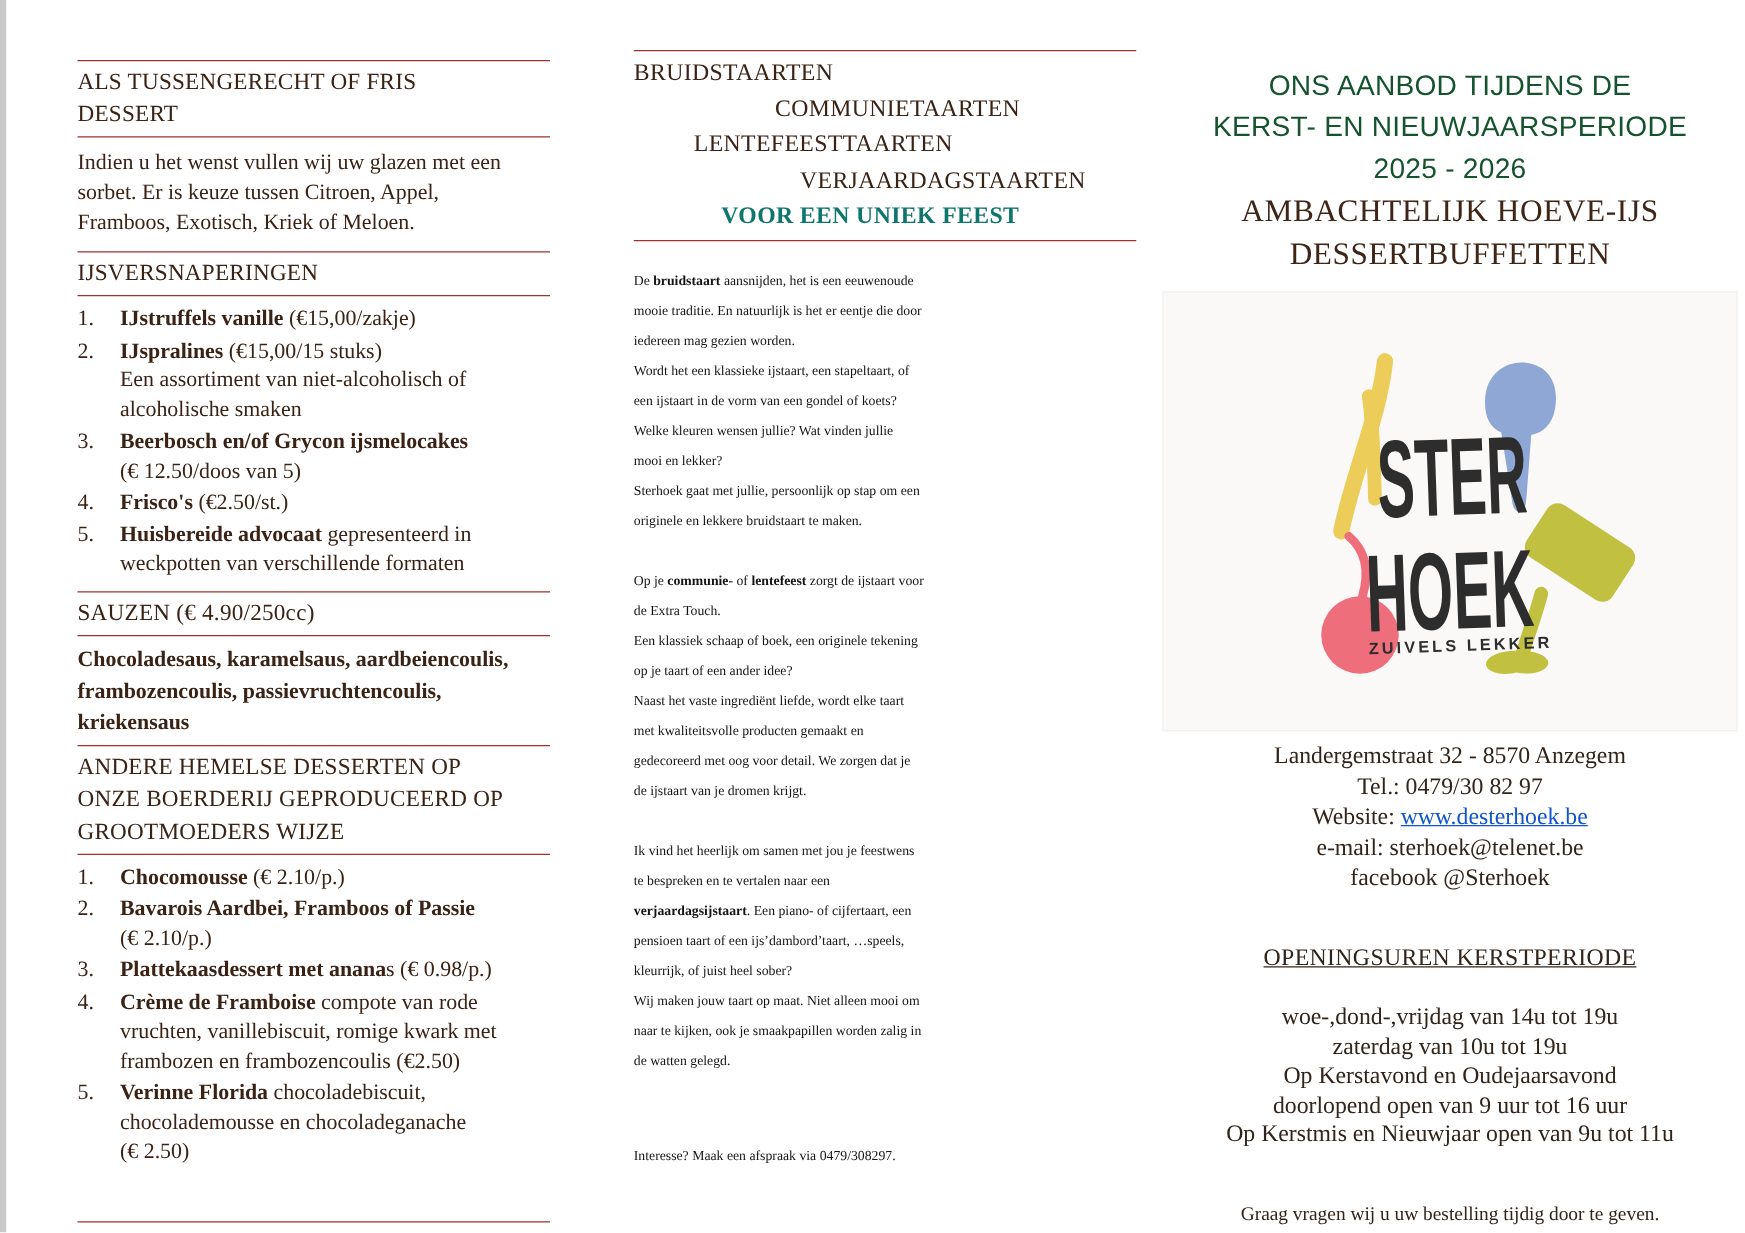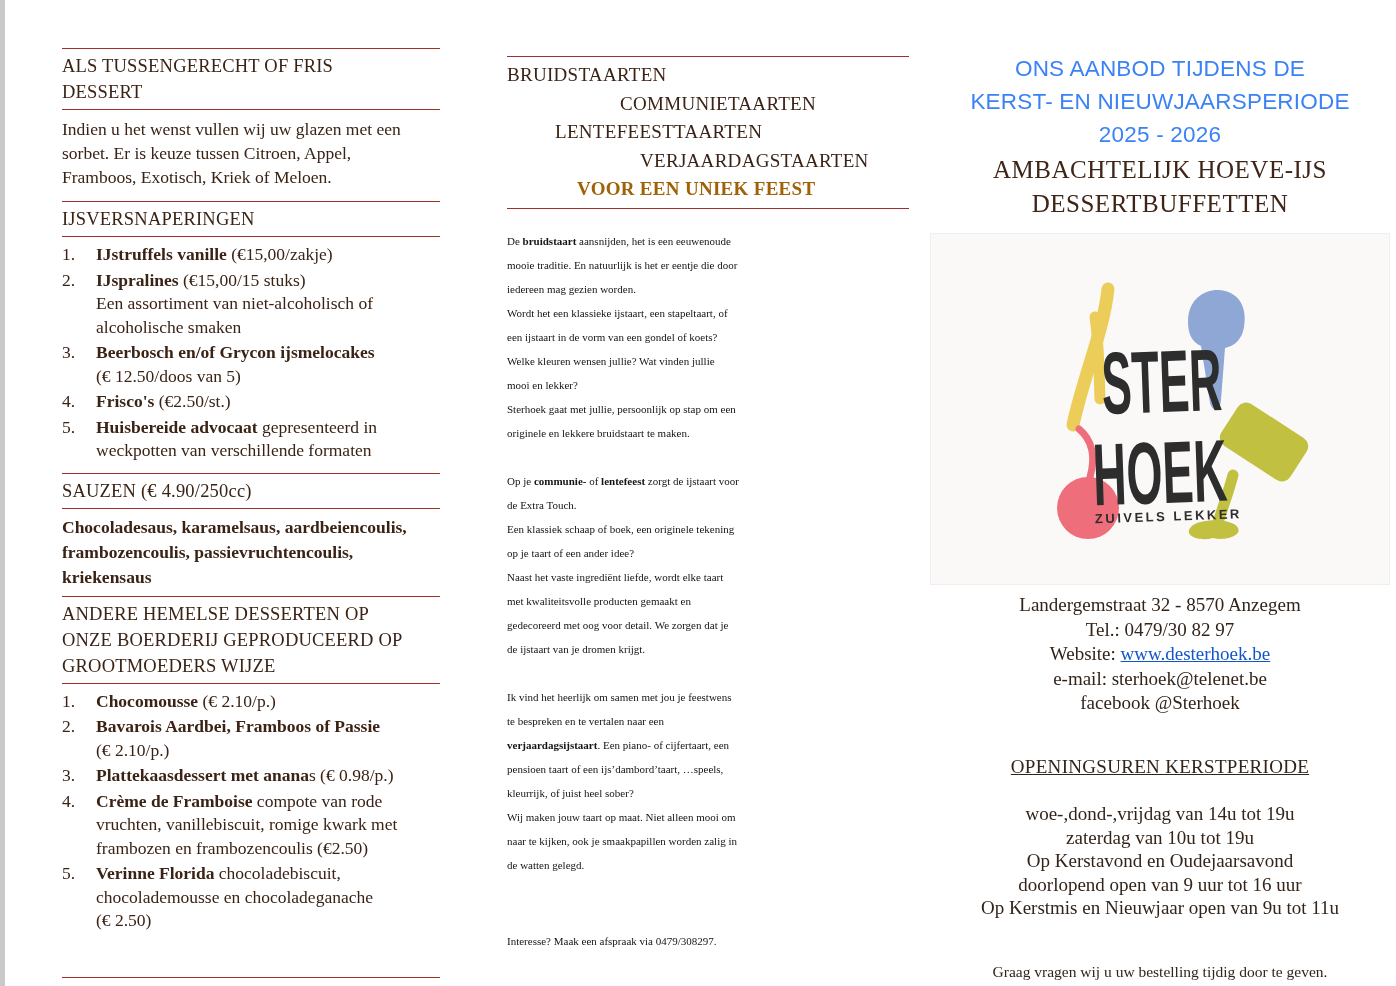--- a/index.html
+++ b/index.html
@@ -14,31 +14,31 @@
   .c1h{font-size:18.5px;line-height:26px;font-weight:400;margin:4px 0;white-space:pre-line;letter-spacing:.2px;}
   .c1p{font-size:17.5px;line-height:24px;margin:7px 0;white-space:pre-line;}
   .c1p-bold{font-weight:700;font-size:17.5px;line-height:25px;margin:6px 0;white-space:pre-line;}
   ol.menu{list-style:none;margin:6px 0 10px 0;padding:0;font-size:17.5px;line-height:23.5px;}
   ol.menu li{display:grid;grid-template-columns:34px 1fr;align-items:start;margin-bottom:2px;}
   ol.menu .num{display:inline-block;}
   ol.menu .itxt{white-space:pre-line;}
   .spacer30{height:34px;}
 
   
-  #col2{position:absolute;left:507px;top:56px;width:402px;color:#141414;}
+  #col2{position:absolute;left:507px;top:40px;width:402px;color:#141414;}
   .c2head{font-size:19px;line-height:28.5px;color:#3a2315;letter-spacing:.3px;}
-  .c2sub{font-size:19px;line-height:28px;color:#a16207;font-weight:700;letter-spacing:.3px;}
+  .c2sub{font-size:19px;line-height:28px;color:#0f766e;font-weight:700;letter-spacing:.3px;}
   .c2p{font-size:11px;line-height:24px;margin:0 0 24px 0;white-space:pre-line;}
   .c2p b{font-weight:700;}
   .c2interest{font-size:11px;line-height:24px;margin-top:52px;white-space:pre-line;}
 
   
   #col3{position:absolute;left:930px;top:52px;width:460px;text-align:center;}
   .c3pink{font-family:"Liberation Sans", sans-serif;font-size:22.5px;line-height:33px;
-          color:#3b82f6;white-space:pre-line;letter-spacing:.2px;}
+          color:#14532d;white-space:pre-line;letter-spacing:.2px;}
   .c3dark{font-size:25px;line-height:34px;color:#3e2517;white-space:pre-line;letter-spacing:.5px;margin-top:2px;}
   .logobox{margin-top:12px;width:460px;height:352px;background:#fbf9f8;border:1px solid #f1efee;
            box-sizing:border-box;display:flex;align-items:center;justify-content:center;}
   .c3contact{font-size:19px;line-height:24.5px;color:#33241a;margin-top:8px;}
   .c3contact a{color:#1155cc;text-decoration:underline;}
   .c3hours{font-size:19px;line-height:23.5px;color:#33241a;margin-top:16px;white-space:pre-line;}
   .c3hours .htitle{letter-spacing:.3px;text-decoration:underline;}
   .c3order{font-size:15.5px;line-height:22px;color:#33241a;margin-top:18px;}
   .u{text-decoration:underline;}
 </style>

